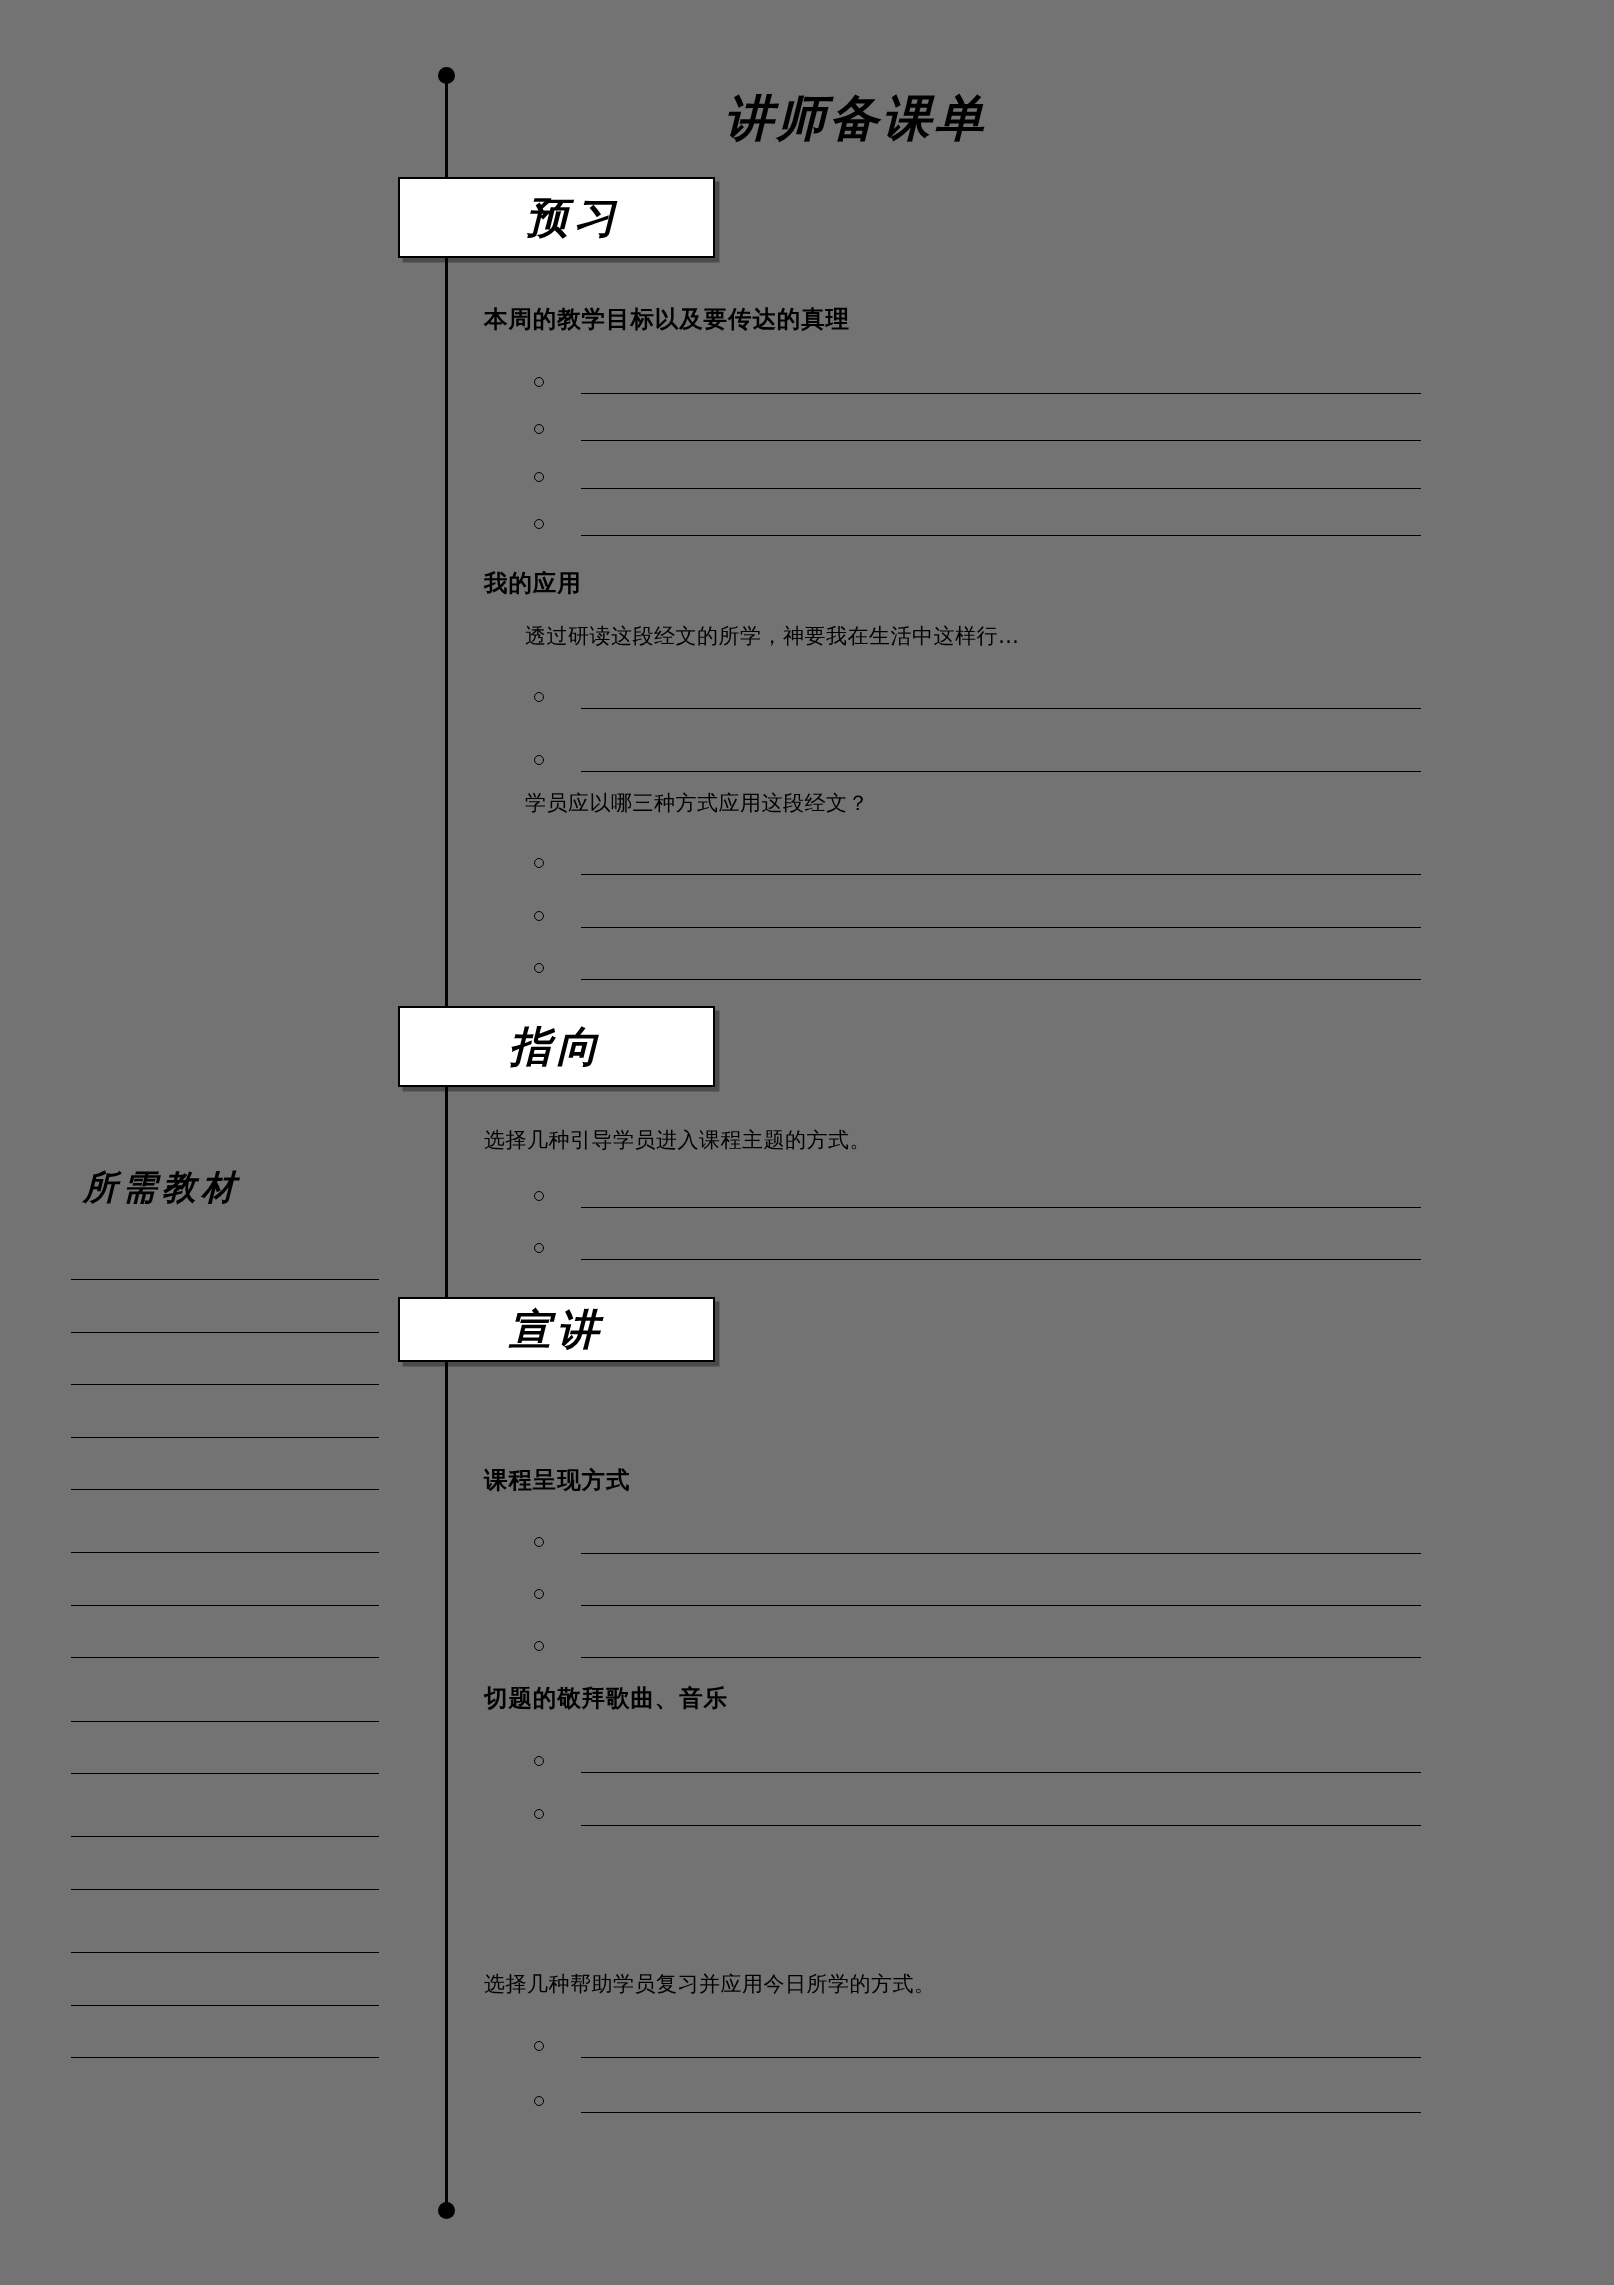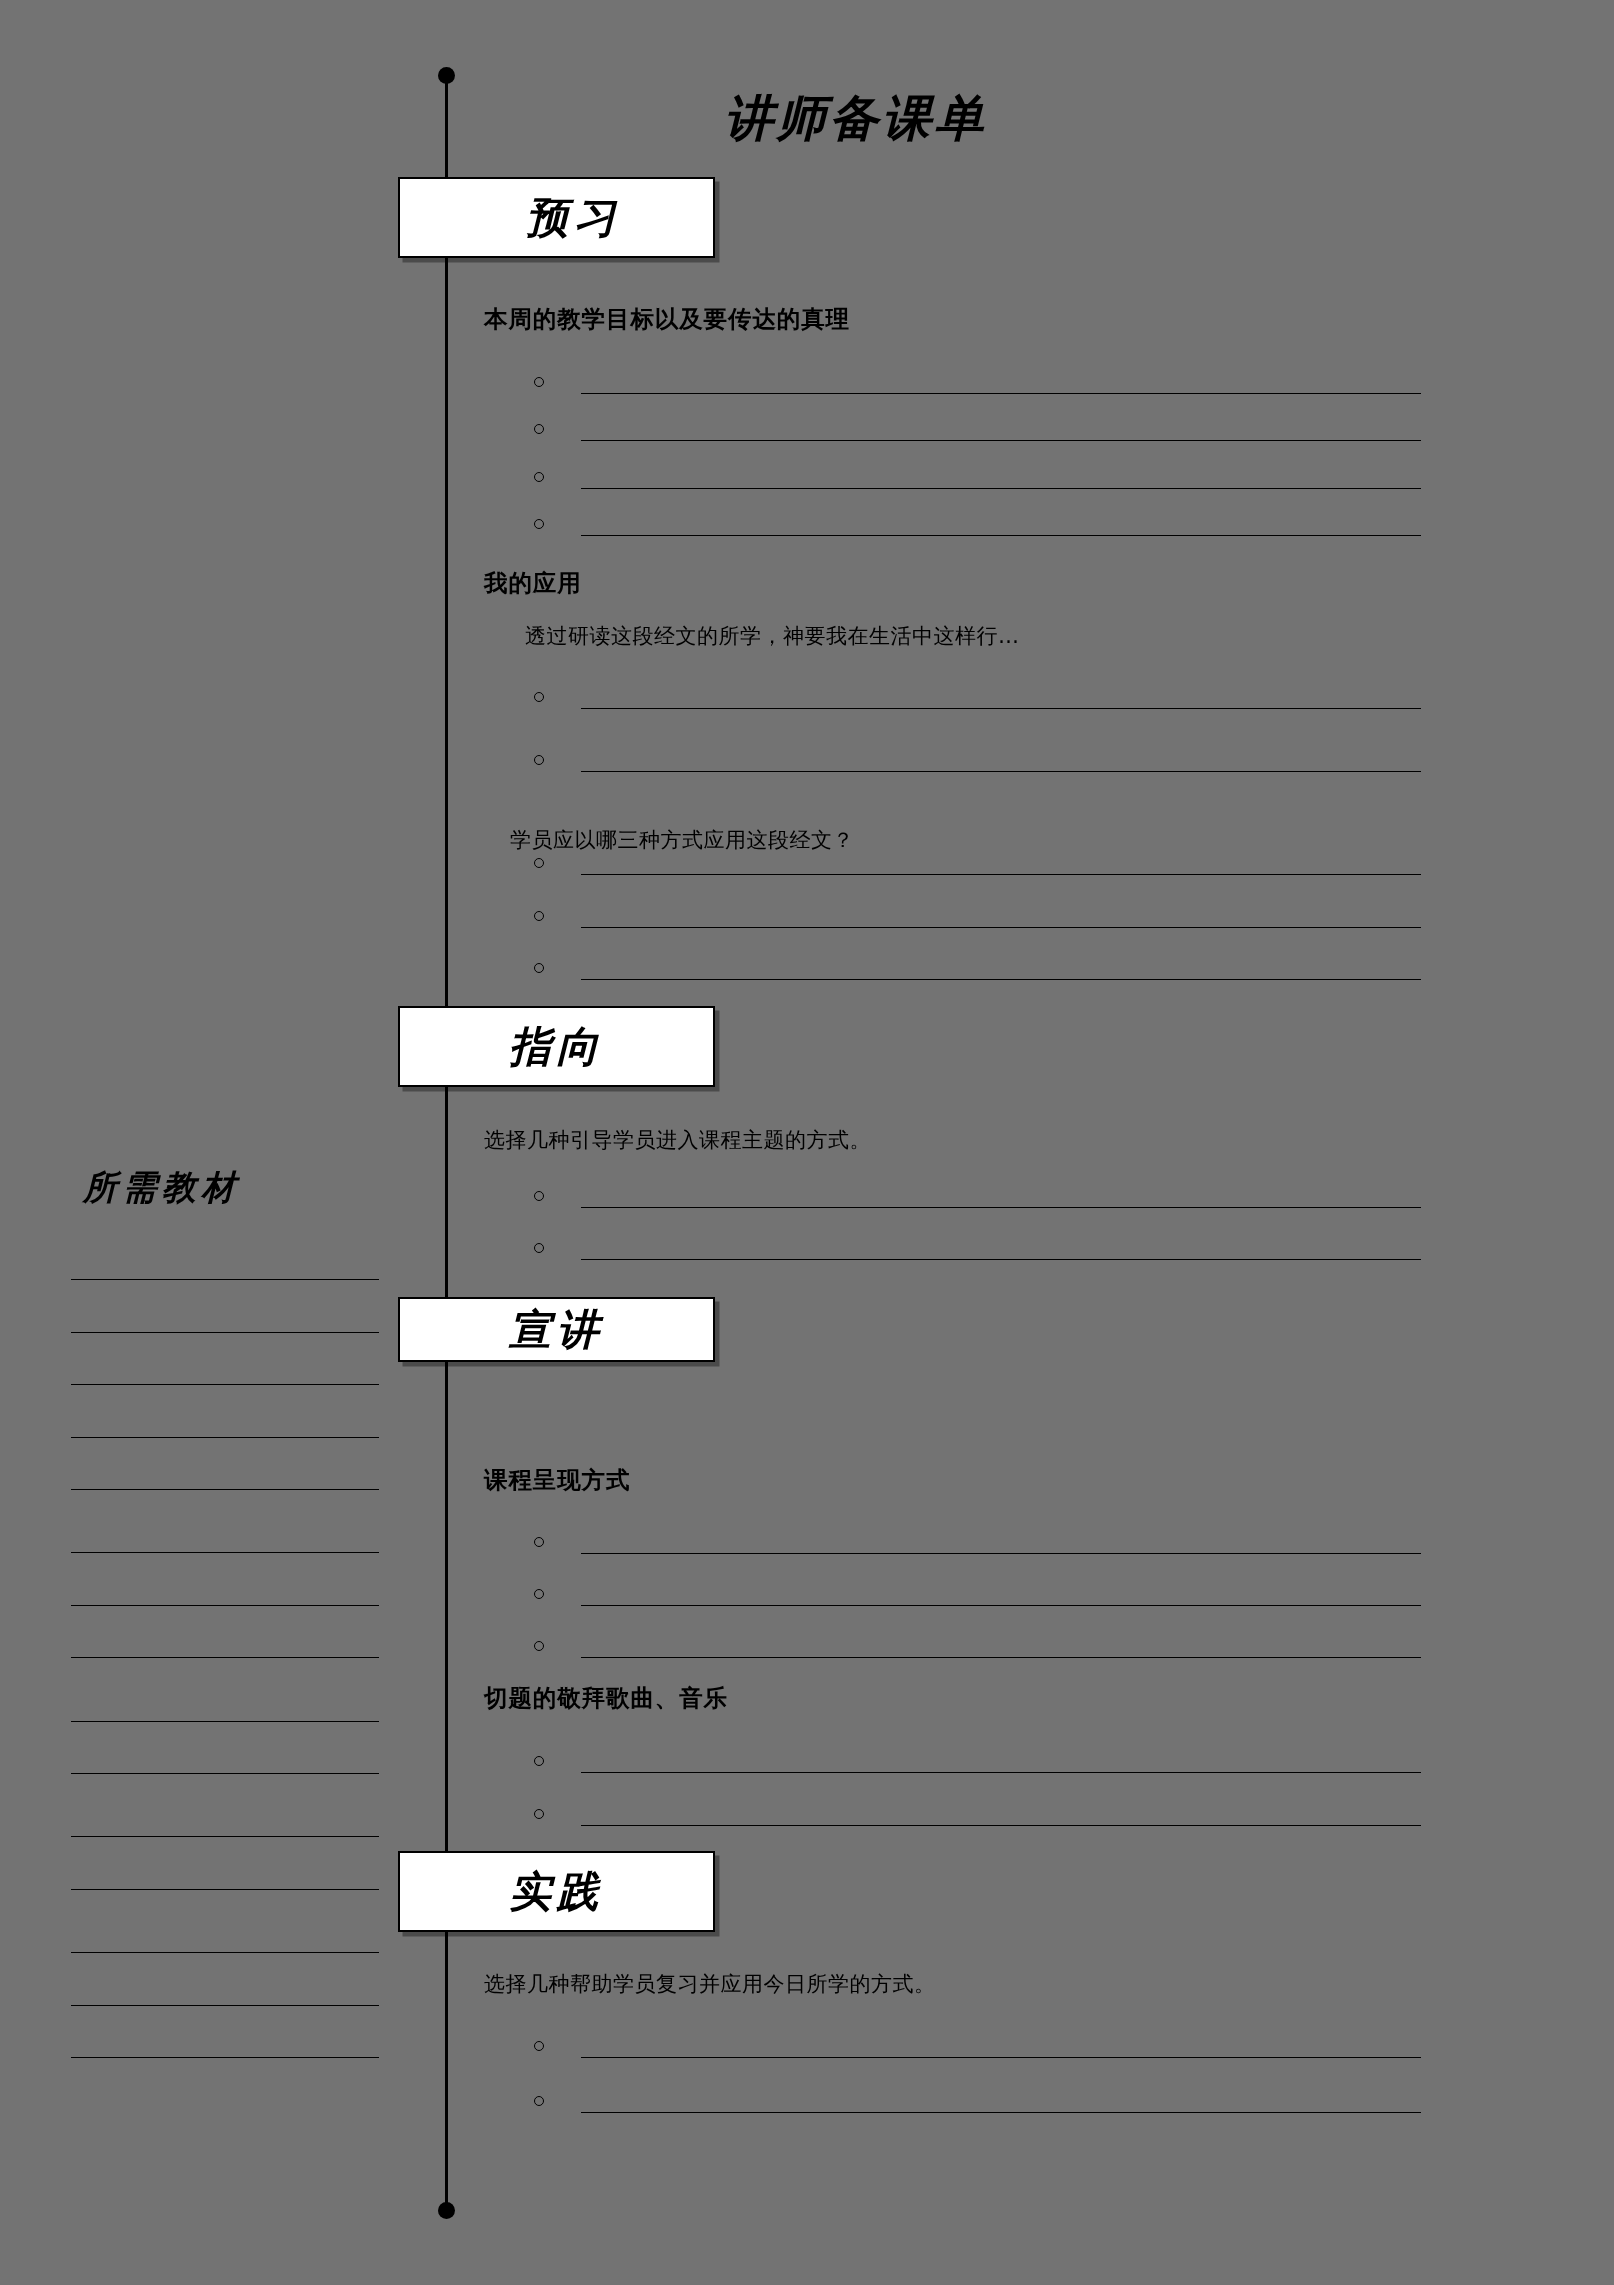--- a/index.html
+++ b/index.html
@@ -175,21 +175,21 @@
 
   <div class="bullet-row" style="top:677px;">
     <div class="circ"></div>
     <div class="rule"></div>
   </div>
   <div class="bullet-row" style="top:740px;">
     <div class="circ"></div>
     <div class="rule"></div>
   </div>
 
-  <div class="block plain" style="left:510px; top:789px;margin-top:37px;">学员应以哪三种方式应用这段经文？</div>
+  <div class="block plain" style="left:525px; top:789px;">学员应以哪三种方式应用这段经文？</div>
 
   <div class="bullet-row" style="top:843px;">
     <div class="circ"></div>
     <div class="rule"></div>
   </div>
   <div class="bullet-row" style="top:896px;">
     <div class="circ"></div>
     <div class="rule"></div>
   </div>
   <div class="bullet-row" style="top:948px;">
@@ -236,23 +236,20 @@
 
   <div class="bullet-row" style="top:1741px;">
     <div class="circ"></div>
     <div class="rule"></div>
   </div>
   <div class="bullet-row" style="top:1794px;">
     <div class="circ"></div>
     <div class="rule"></div>
   </div>
 
-  <div class="sec-box" style="left:398px; top:1851px; width:317px; height:81px;">
-    <span>实践</span>
-  </div>
 
   <div class="block plain" style="top:1970px;">选择几种帮助学员复习并应用今日所学的方式。</div>
 
   <div class="bullet-row" style="top:2026px;">
     <div class="circ"></div>
     <div class="rule"></div>
   </div>
   <div class="bullet-row" style="top:2081px;">
     <div class="circ"></div>
     <div class="rule"></div>

